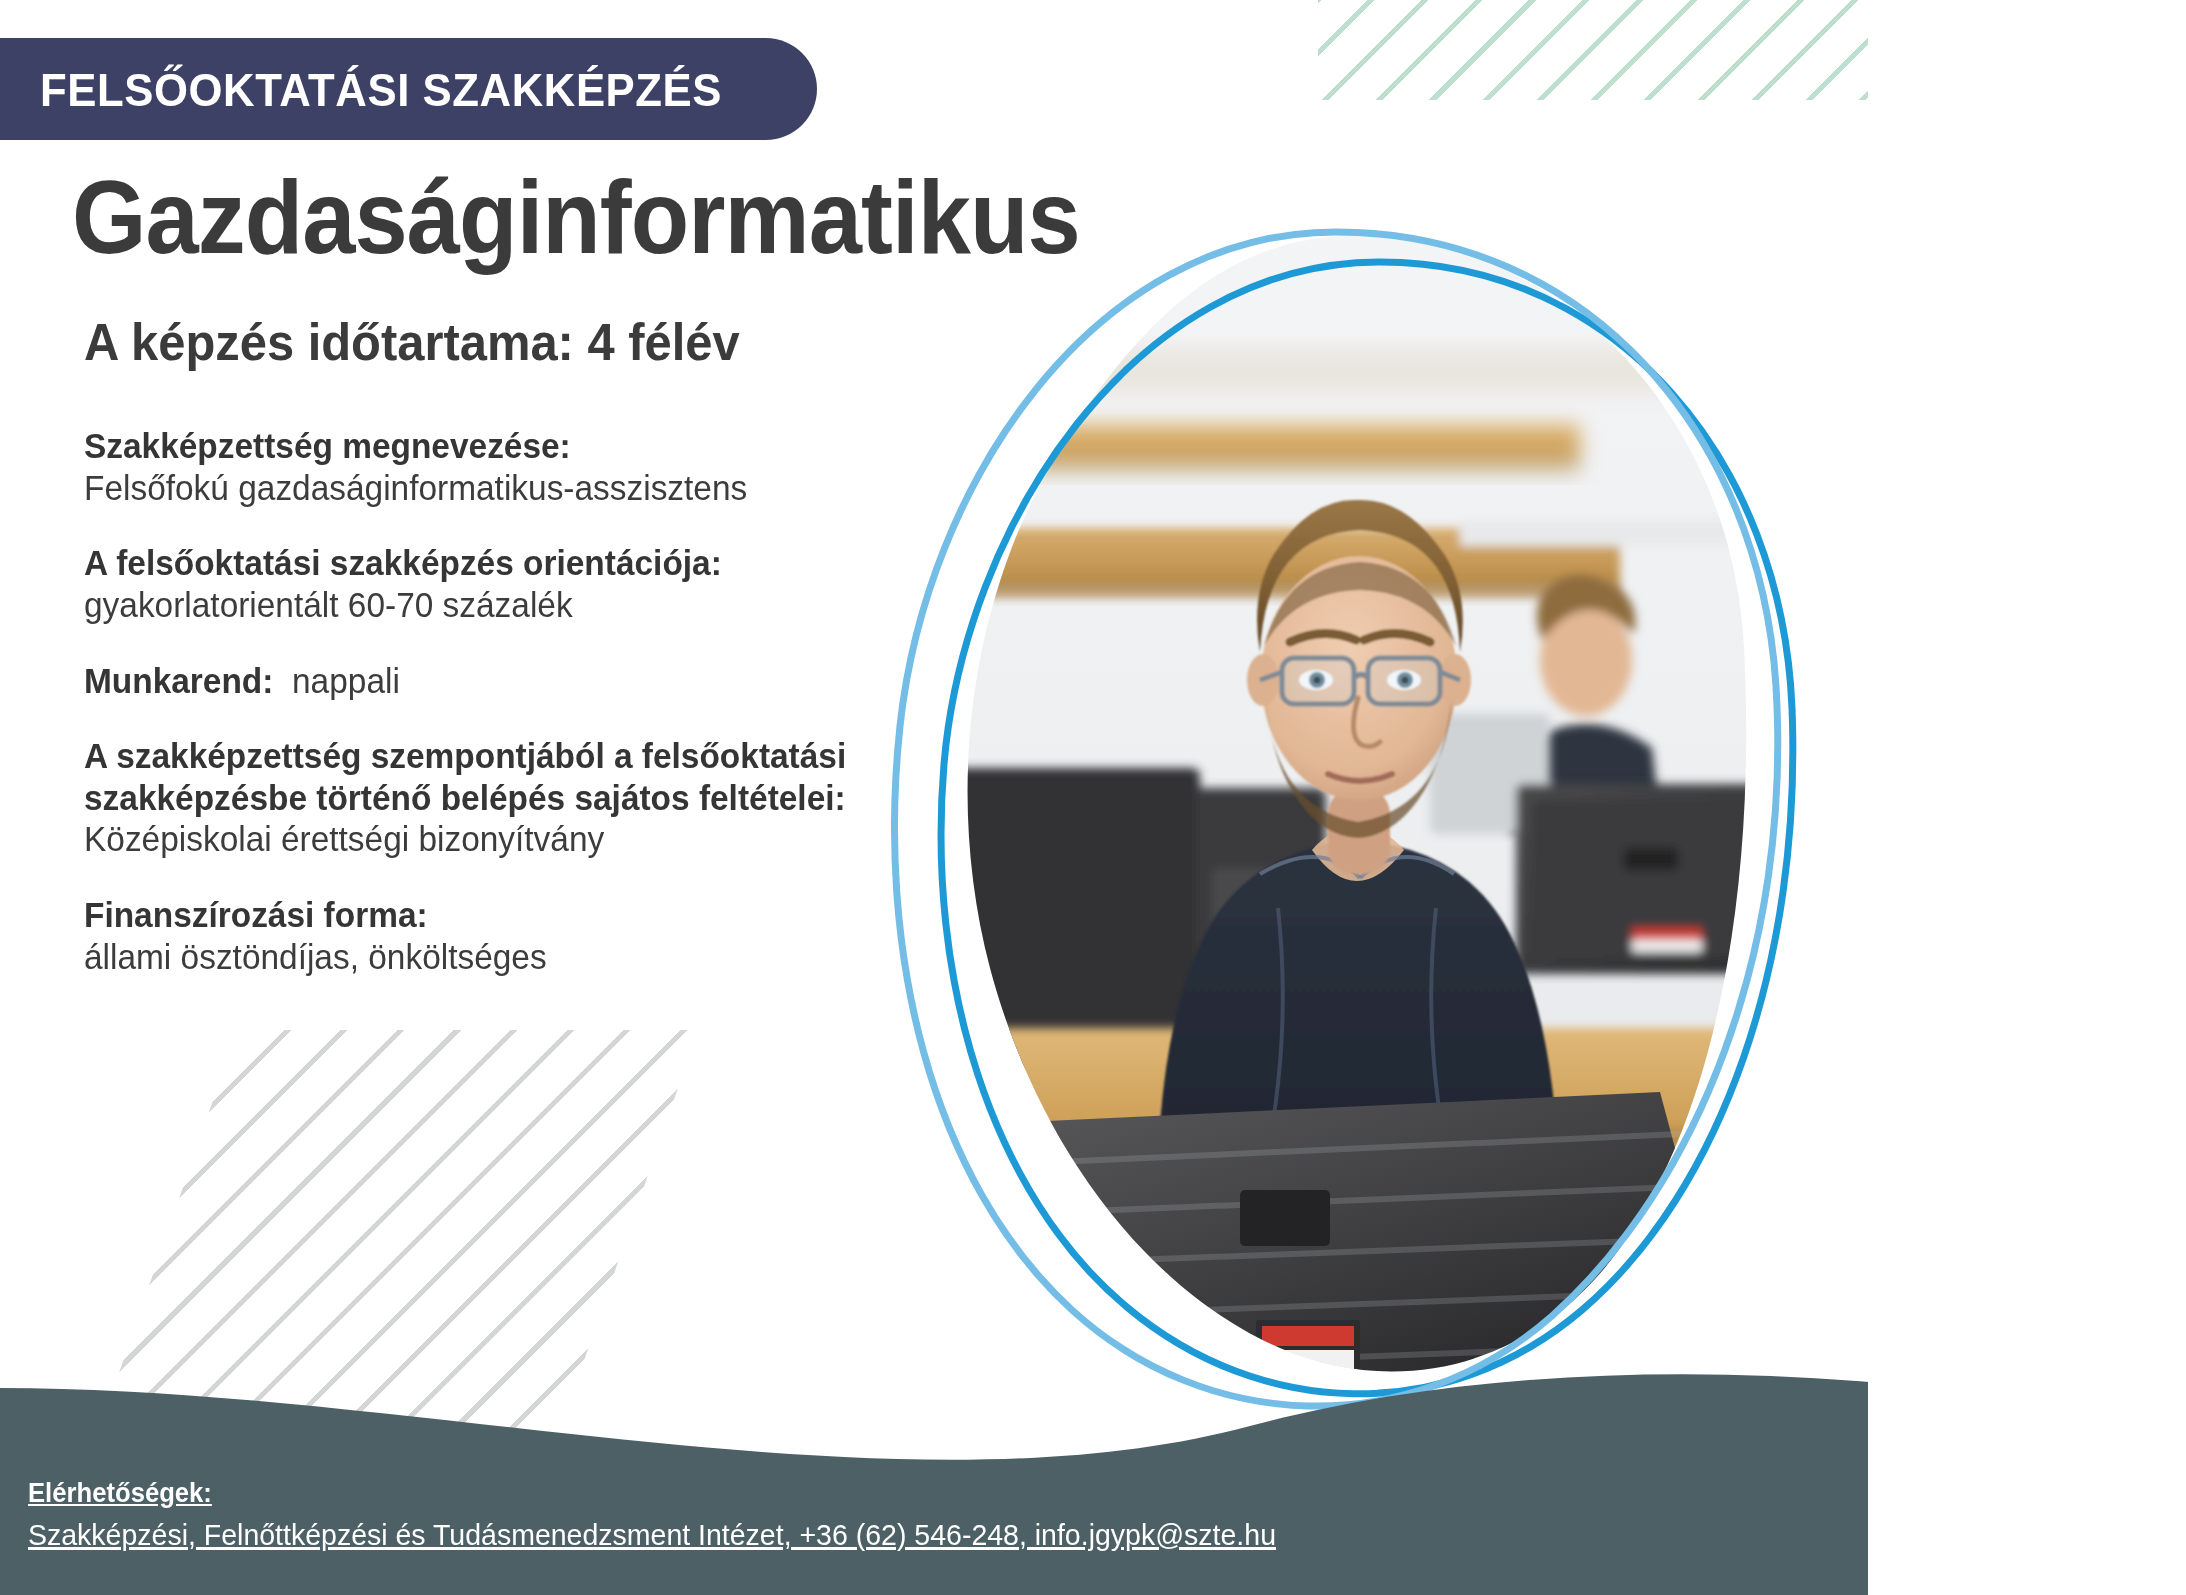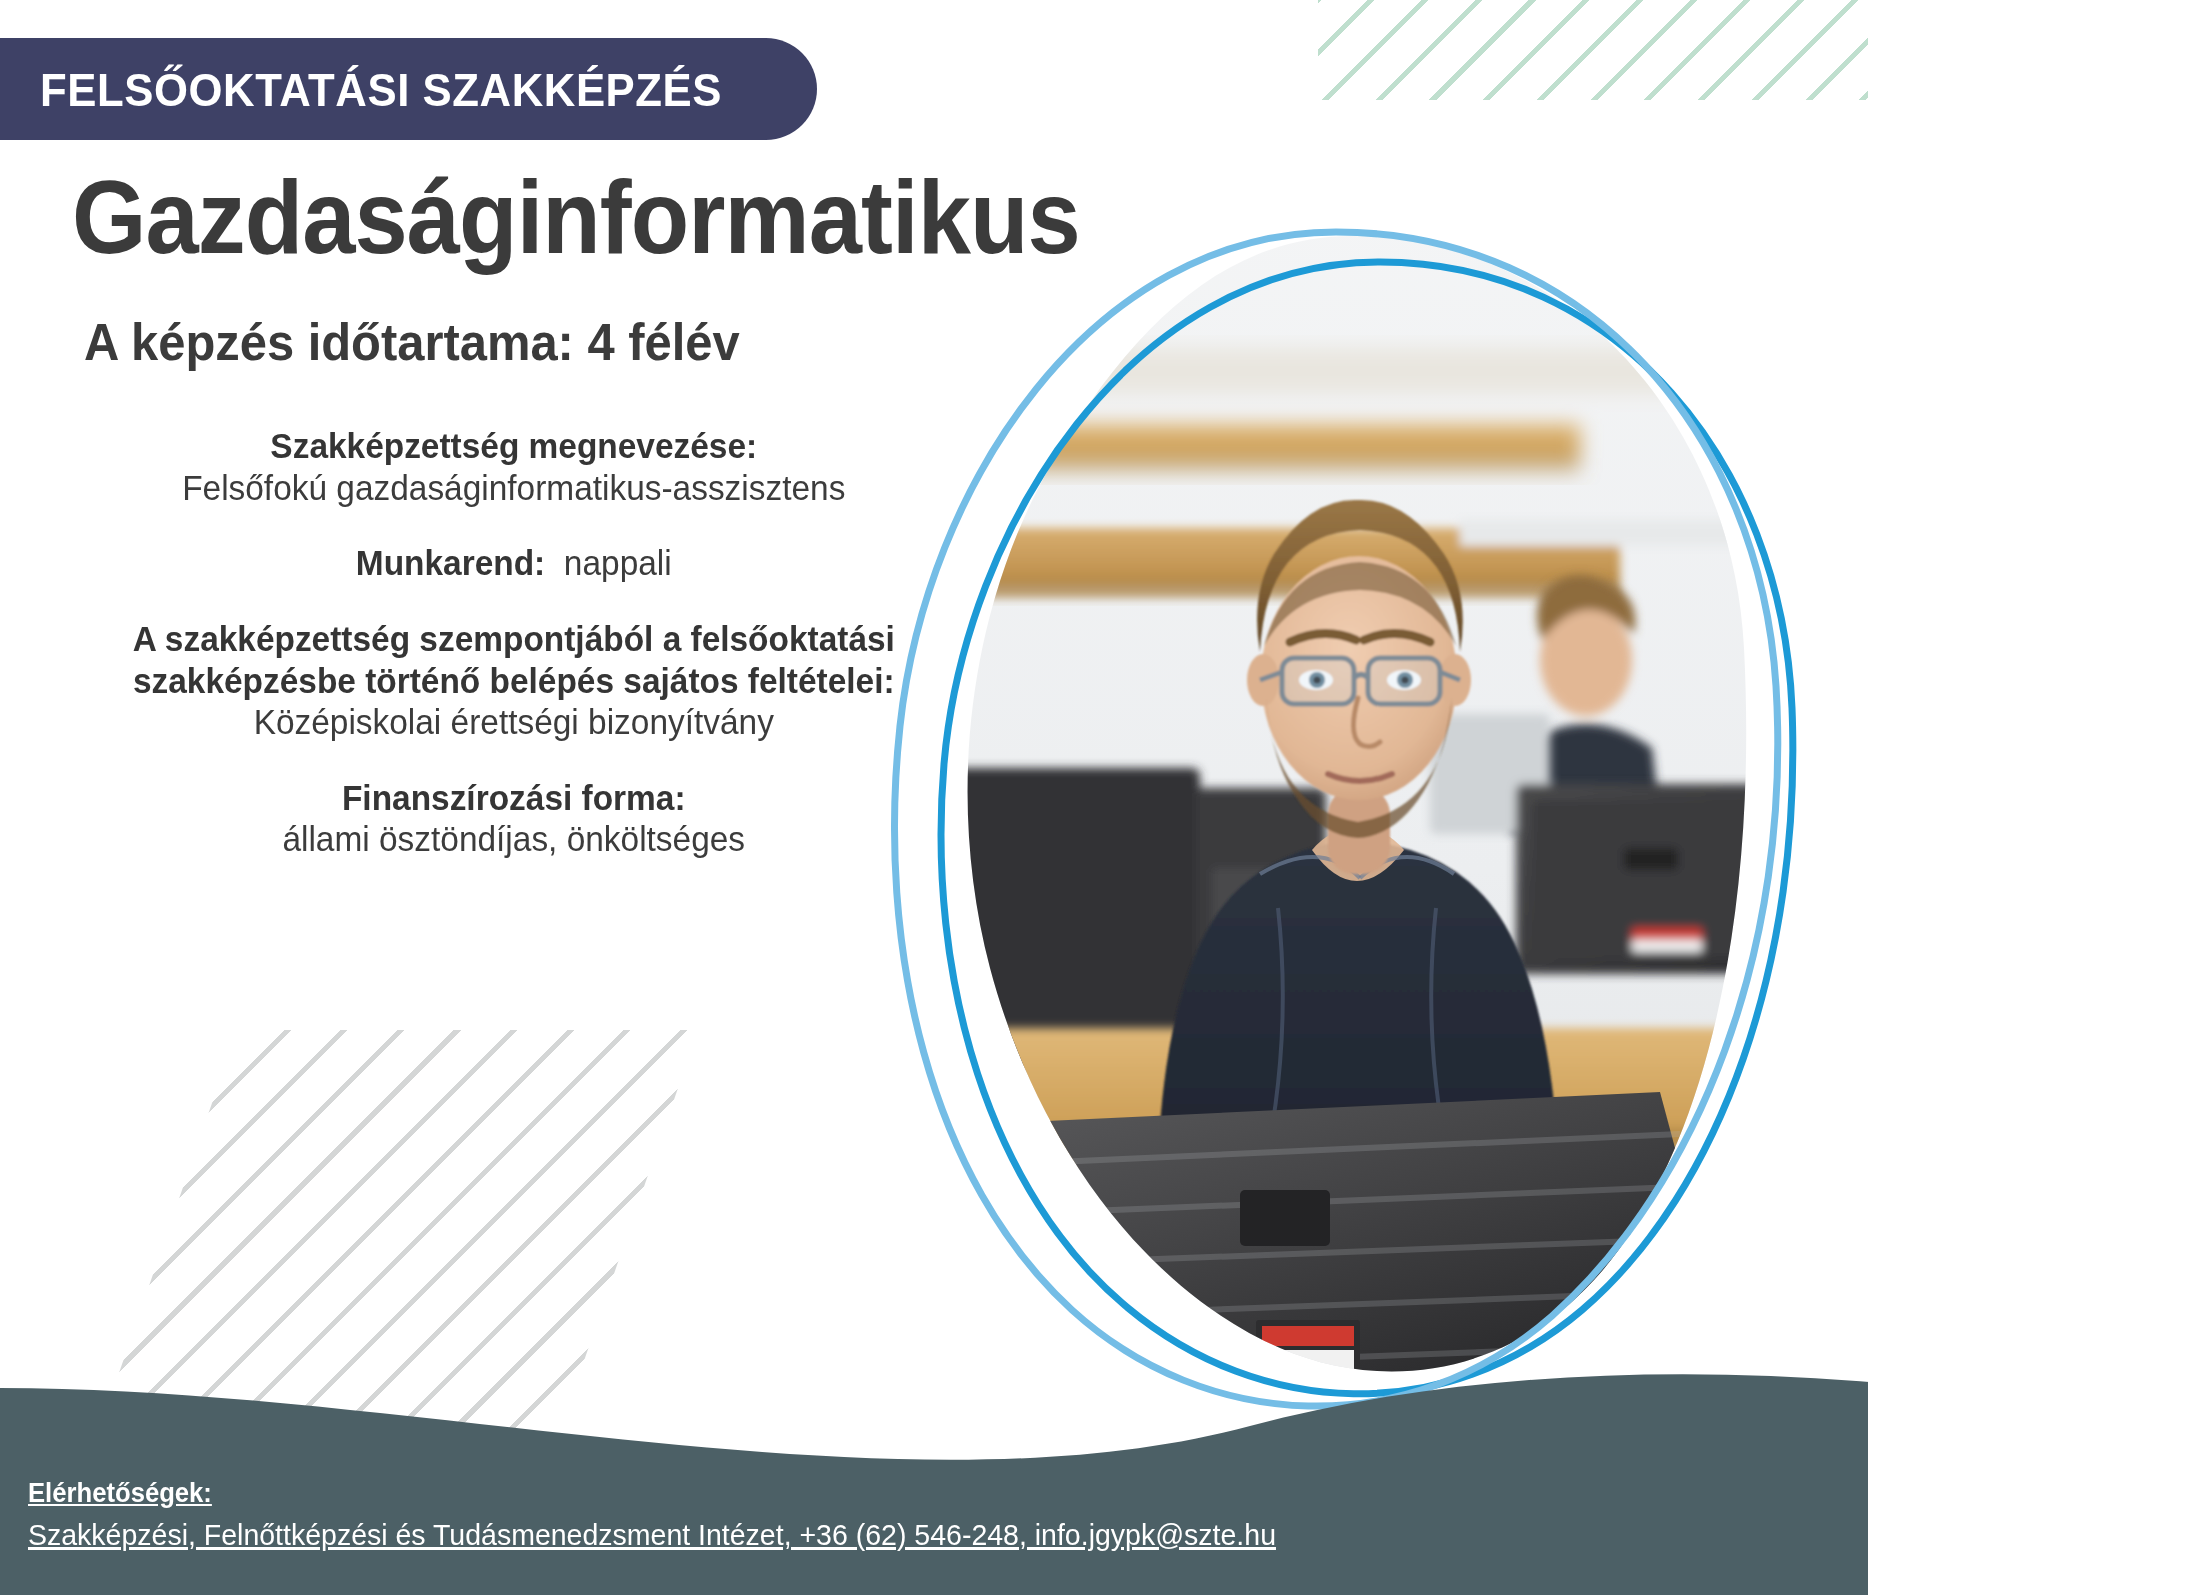--- a/index.html
+++ b/index.html
@@ -66,21 +66,21 @@
     position:absolute;left:84px;top:312px;
     font-size:52px;font-weight:bold;color:#3b3b3b;
     transform:scaleX(0.94);transform-origin:left top;
     white-space:nowrap;
   }
 
   
   .info-list{
     position:absolute;left:84px;top:425px;width:900px;
   }
-  .info-block{margin-bottom:34px;text-align:center;}
+  .info-block{margin-bottom:34px;}
   .info-block:last-child{margin-bottom:8px;}
   .info-label{
     font-size:35px;font-weight:bold;color:#353535;line-height:1.19;
     transform:scaleX(0.955);transform-origin:left top;
   }
   .info-value{
     font-size:35px;font-weight:normal;color:#3c3c3c;line-height:1.19;
     transform:scaleX(0.955);transform-origin:left top;
   }
   .info-block.inline{font-size:0;}
@@ -353,20 +353,24 @@
   <div class="subtitle">A képzés időtartama: 4 félév</div>
 
   <div class="info-list">
 
     <div class="info-block">
       <div class="info-label">Szakképzettség megnevezése:</div>
       <div class="info-value">Felsőfokú gazdaságinformatikus-asszisztens</div>
     </div>
 
 
+    <div class="info-block">
+      <div class="info-label">A felsőoktatási szakképzés orientációja:</div>
+      <div class="info-value">gyakorlatorientált 60-70 százalék</div>
+    </div>
 
     <div class="info-block inline">
       <div class="row">
         <b>Munkarend:</b>
         <span>&nbsp;</span><span>nappali</span>
       </div>
     </div>
 
     <div class="info-block">
       <div class="info-label">A szakképzettség szempontjából a felsőoktatási szakképzésbe történő belépés sajátos feltételei:</div>

